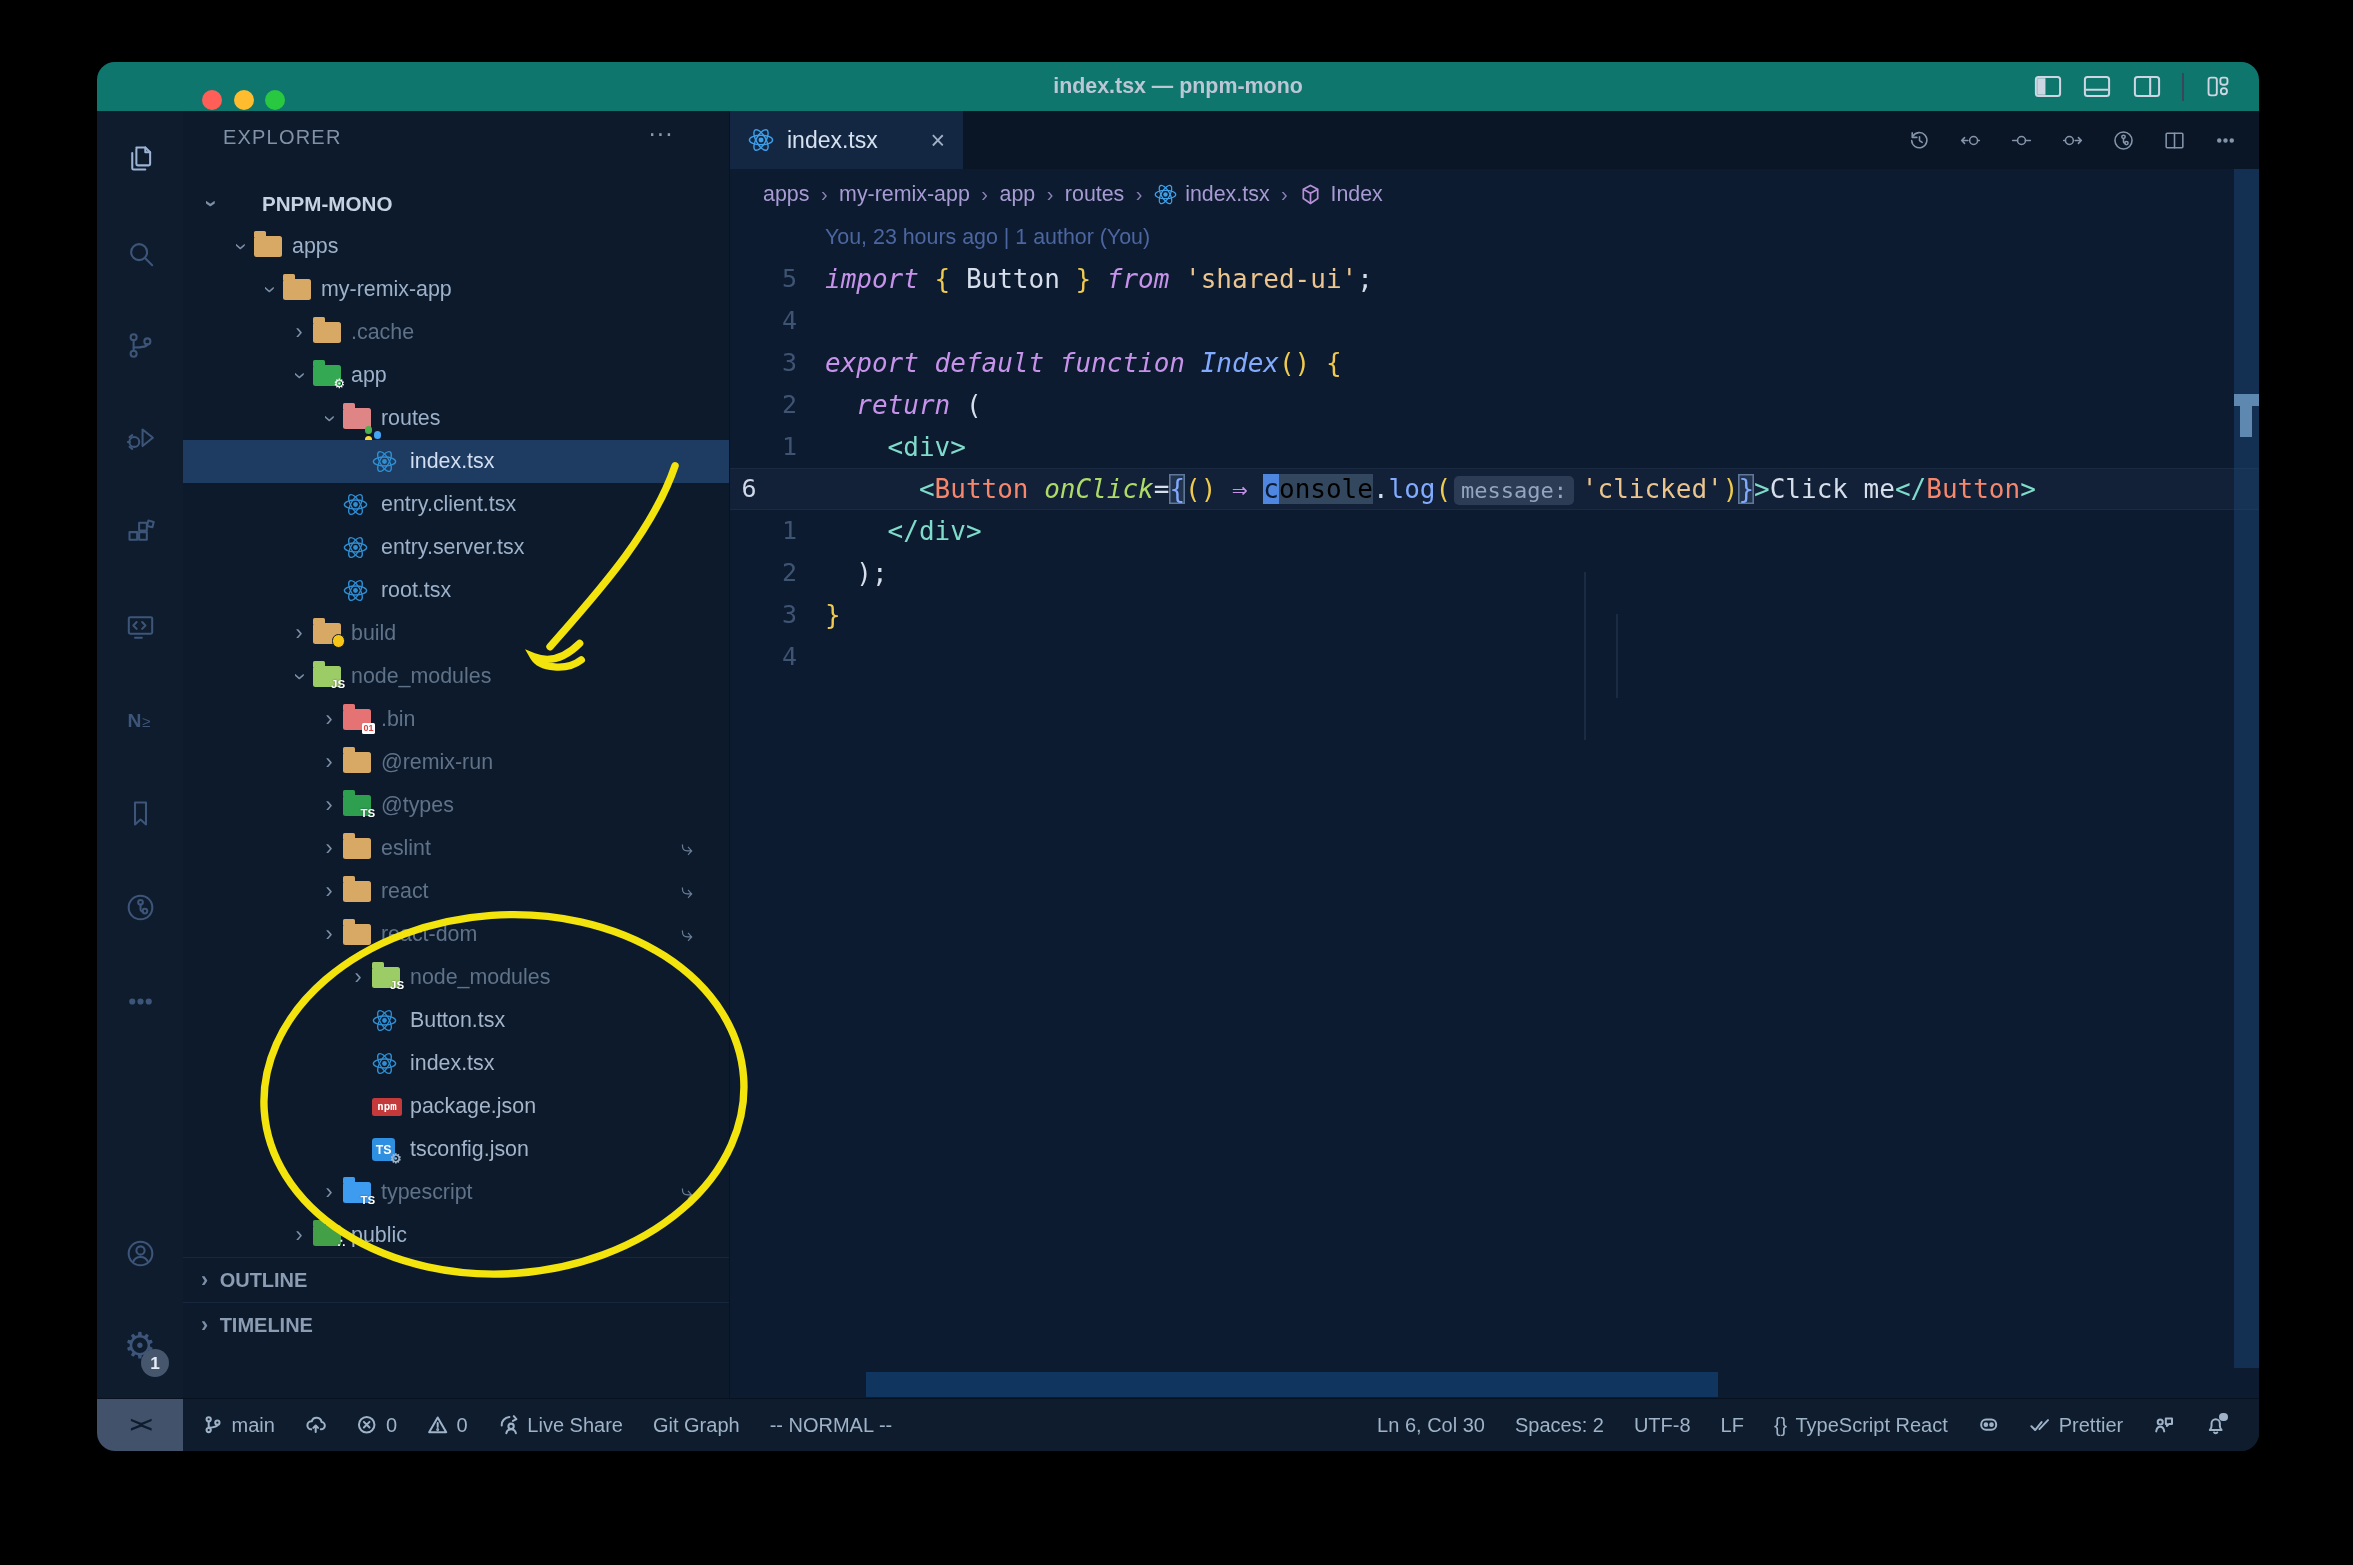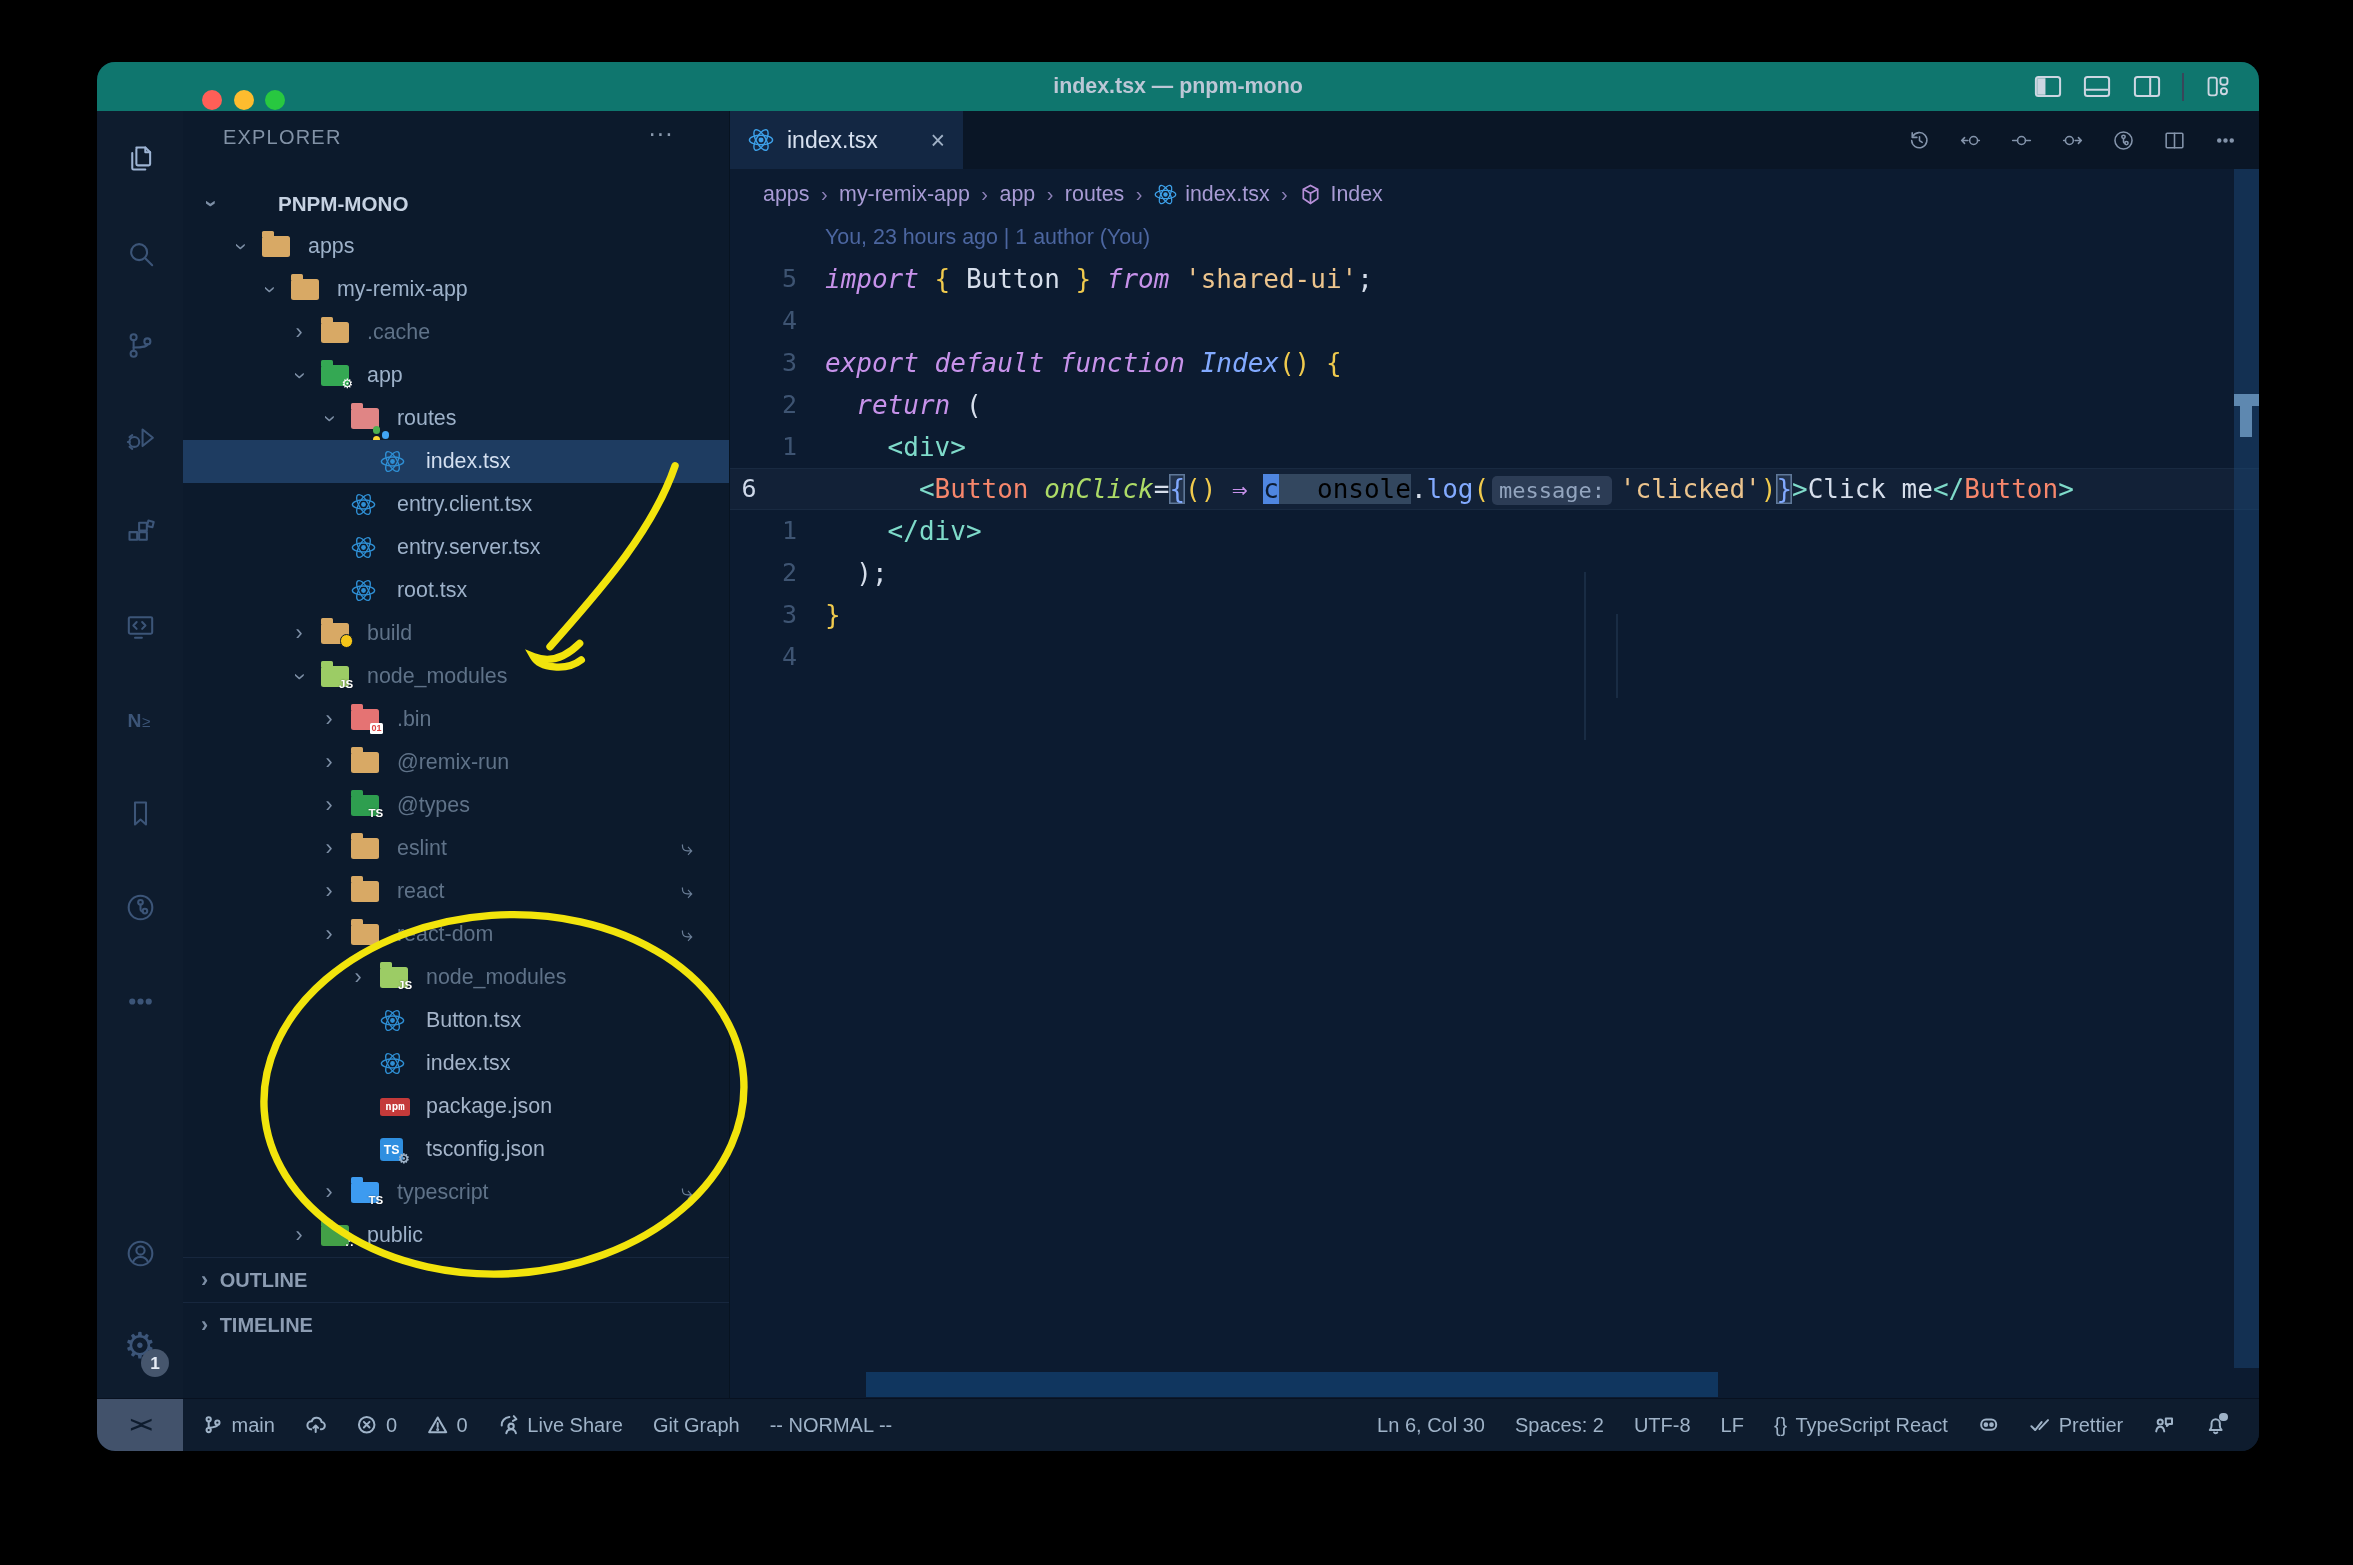--- a/index.html
+++ b/index.html
@@ -20,21 +20,21 @@
   .activitybar{position:relative;width:86px;background:#0e1c2e;flex:none;}
   .ab-icon{position:absolute;left:0;width:86px;height:79px;display:flex;align-items:center;justify-content:center;color:#3c5578;}
   .ab-icon.active{color:#9db4d4;}
   .ab-badge{position:absolute;left:44px;top:43px;width:28px;height:28px;border-radius:50%;background:#46566d;
             color:#e6ecf5;font-size:17.3px;font-weight:bold;display:flex;align-items:center;justify-content:center;}
   .sidebar{position:relative;width:546px;background:#0c1a2c;flex:none;border-right:0.8px solid #071320;}
   .sb-header{position:absolute;left:0;top:0;right:16px;height:53px;}
   .sb-title{position:absolute;left:40px;top:15px;font-size:20px;letter-spacing:1.2px;color:#8292a6;}
   .sb-more{position:absolute;right:40px;top:8.2px;font-size:25px;color:#8painted;color:#8a99ad;}
   .tree{position:absolute;left:0;top:71px;right:0;}
-  .trow{position:relative;height:43px;display:flex;align-items:center;font-size:21.4px;color:#9db1c9;white-space:nowrap;gap:8px;}
+  .trow{position:relative;height:43px;display:flex;align-items:center;font-size:21.4px;color:#9db1c9;white-space:nowrap;}
   .trow.sel{background:#1e3c61;color:#d3dff0;}
   .trow.dim{color:#5f7288;} .trow.semi{color:#a4b4c9;}
   .trow.root{font-weight:bold;color:#c6d2e2;font-size:20.6px;}
   .chev{width:28px;flex:none;text-align:center;color:#7d8fa6;font-size:21.4px;}
   .chev.open{display:inline-block;transform:rotate(90deg);}
   .ticon{width:38px;flex:none;display:flex;align-items:center;}
   .symlink{position:absolute;right:36px;color:#6a7d96;font-size:21.4px;}
   .fi{position:relative;width:28px;height:20.6px;display:inline-block;flex:none;border-radius:2.5px;}
   .fold{background:var(--fc);} 
   .fold::before{content:"";position:absolute;top:-5px;left:0;width:12.3px;height:5.8px;background:var(--fc);border-radius:1.6px 1.6px 0 0;}
@@ -74,21 +74,21 @@
   .cline.cur{background:rgba(130,160,205,.05);box-shadow:inset 0 0.8px 0 rgba(130,160,205,.10),inset 0 -0.8px 0 rgba(130,160,205,.10);}
   .gut{width:95px;flex:none;color:#3e5472;font-size:25px;text-align:right;padding-right:28px;box-sizing:border-box;}
   .cline.cur .gut{text-align:left;padding-left:11.5px;color:#cfd9ea;}
   .ltext{flex:1;}
   .tk-kwi{color:#c792ea;font-style:italic;} .tk-fni{color:#82aaff;font-style:italic;}
   .tk-fn{color:#82aaff;} .tk-brace{color:#f0ca4d;} .tk-str{color:#ecc48d;} .tk-plain{color:#d6deeb;}
   .tk-teal{color:#7fdbca;} .tk-comp{color:#f7876c;} .tk-attri{color:#addb67;font-style:italic;}
   .tk-arrow{color:#c792ea;}
   .tk-mbrace{color:#82aaff;background:rgba(90,120,160,.22);box-shadow:inset 0 0 0 1.6px #5f7899;}
   .tk-cursor{background:#4f86e0;color:#0c1b30;}
-  .tk-selw{background:#33475f;padding-left:38px;}
+  .tk-selw{background:#33475f;}
   .tk-inlay{background:#2c3c55;color:#93a5bf;border-radius:5px;padding:1.6px 6.6px;margin:0 8.2px 0 3.3px;font-size:22px;}
   .iguide{position:absolute;width:1.6px;background:rgba(90,120,160,.18);}
   .vscroll{position:absolute;right:0;top:58px;bottom:31px;width:25.5px;background:rgba(25,70,115,.50);}
   .vmark-top{position:absolute;left:0;top:225px;width:25.5px;height:12.3px;background:#5e88b0;}
   .vmark-stem{position:absolute;left:6.6px;top:237px;width:12.3px;height:31px;background:#5e88b0;}
   .hscroll{position:absolute;left:136px;bottom:1.6px;width:852px;height:25px;background:#10365f;}
   
   .statusbar{position:absolute;left:0;right:0;bottom:0;height:52px;background:#0e1c2e;border-top:0.8px solid #081120;
              color:#9fb3c8;font-size:20px;}
   .remote-box{position:absolute;left:0;top:0;width:86px;height:52px;background:#42526b;color:#0e1c2e;

